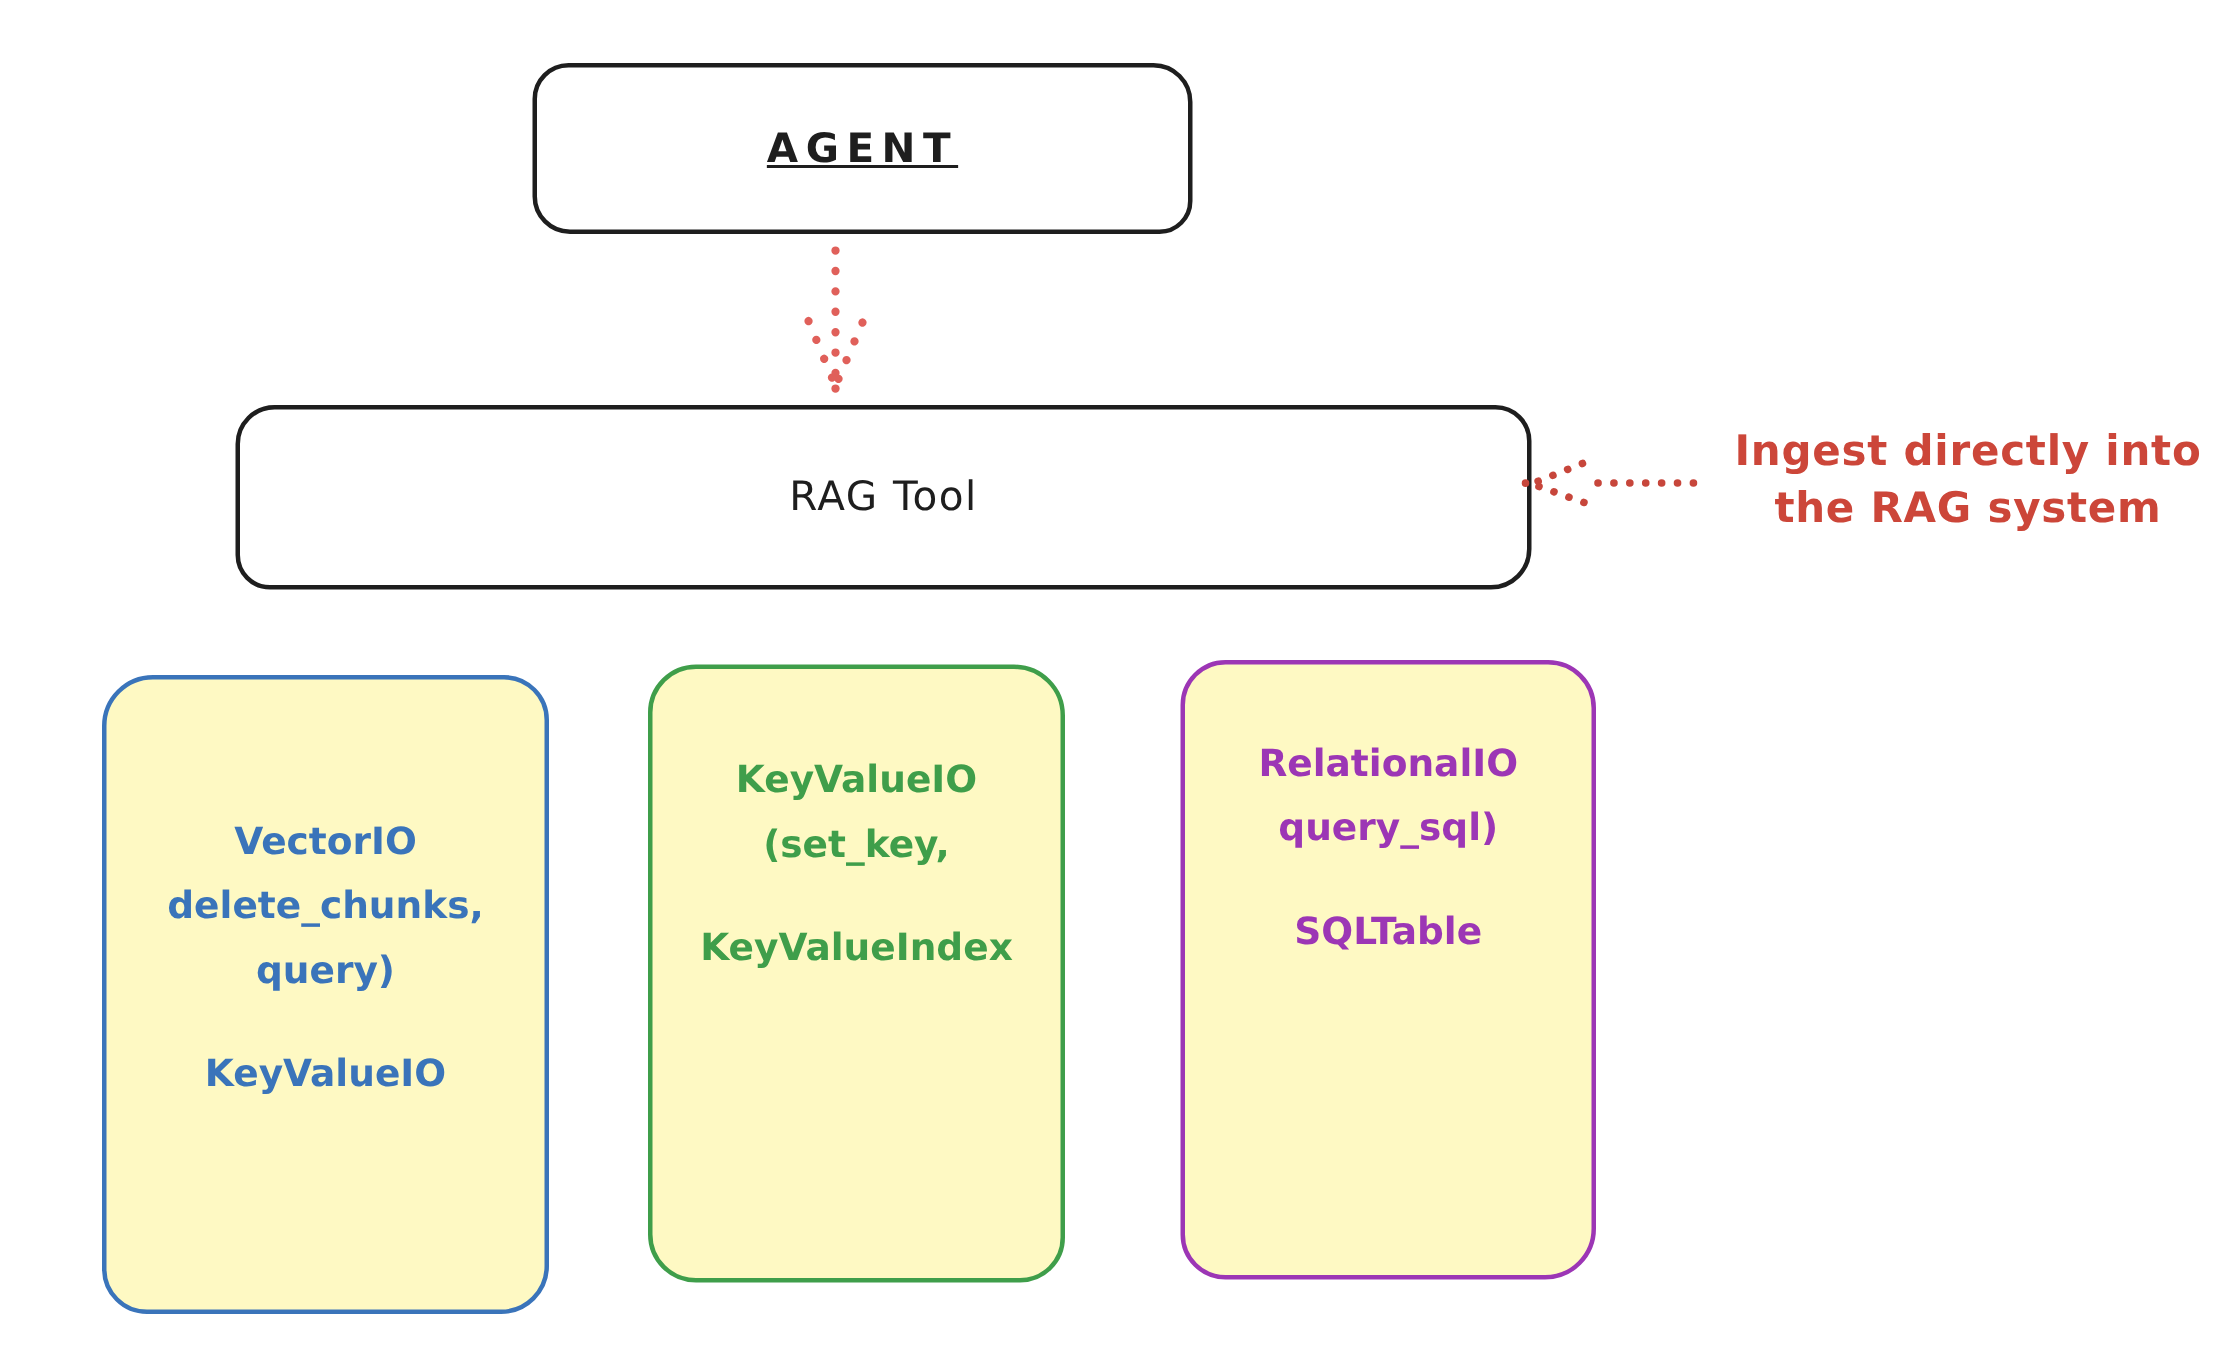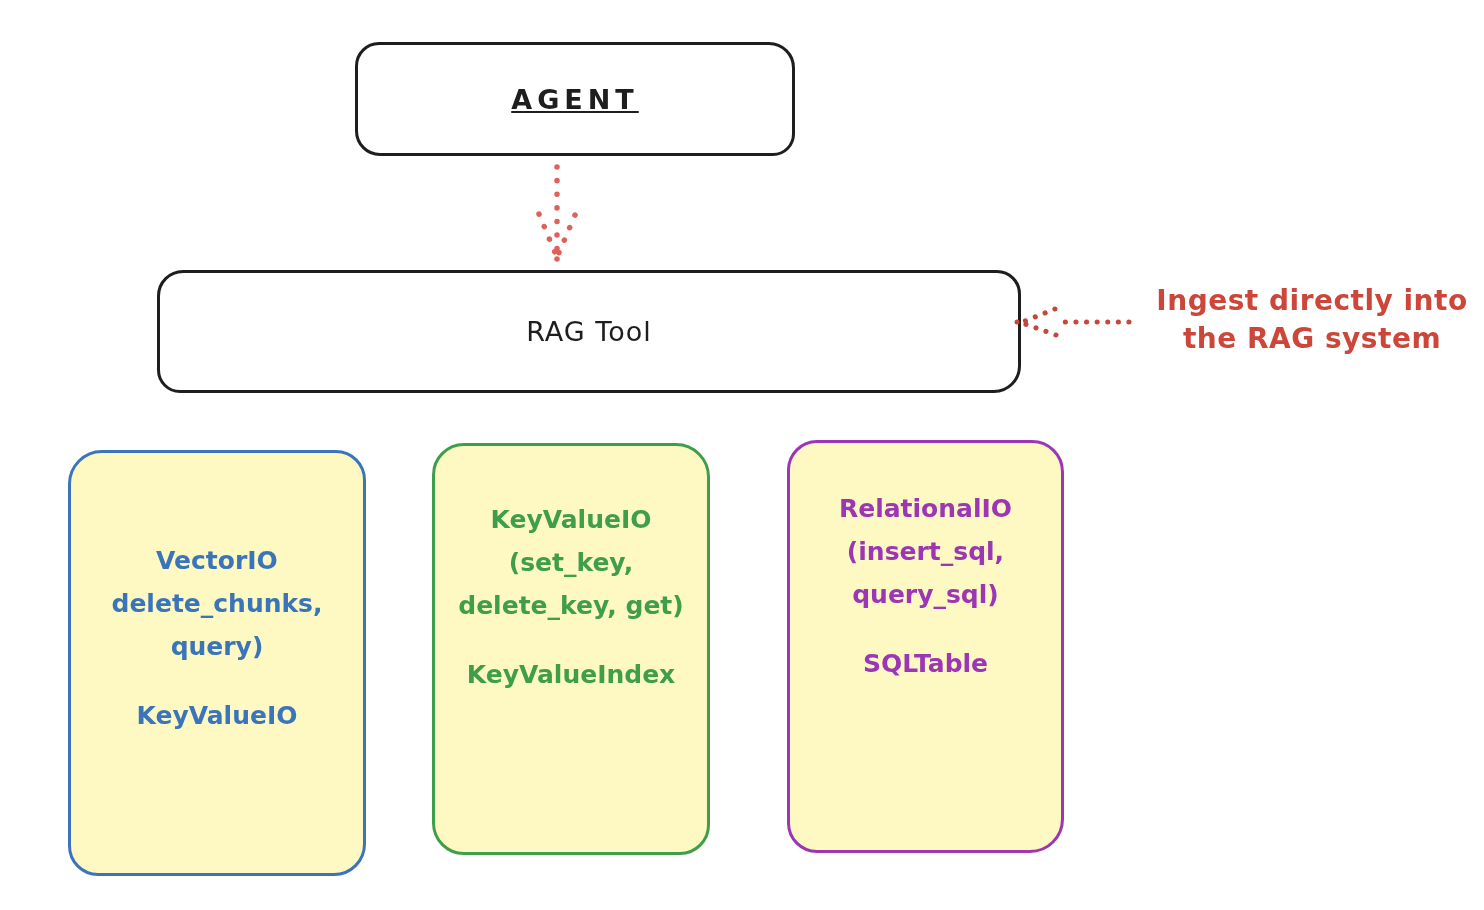--- a/index.html
+++ b/index.html
@@ -114,26 +114,24 @@
   <div class="module" id="module-vector-io" style="border-color: rgb(58, 116, 186); color: rgb(58, 116, 186);">
     <div class="line">VectorIO</div>
     <div class="line">delete_chunks,</div>
     <div class="line">query)</div>
     <div class="line index-label">KeyValueIO</div>
   </div>
 
   <div class="module" id="module-keyvalue-io" style="border-color: rgb(63, 158, 74); color: rgb(63, 158, 74);">
     <div class="line">KeyValueIO</div>
     <div class="line">(set_key,</div>
-    <div class="line">delete_key, get)</div>
 
     <div class="line index-label">KeyValueIndex</div>
   </div>
 
   <div class="module" id="module-relational-io" style="border-color: rgb(156, 54, 181); color: rgb(156, 54, 181);">
     <div class="line">RelationalIO</div>
-    <div class="line">(insert_sql,</div>
     <div class="line">query_sql)</div>
 
     <div class="line index-label">SQLTable</div>
   </div>
 
 </div>
 
 </body></html>

